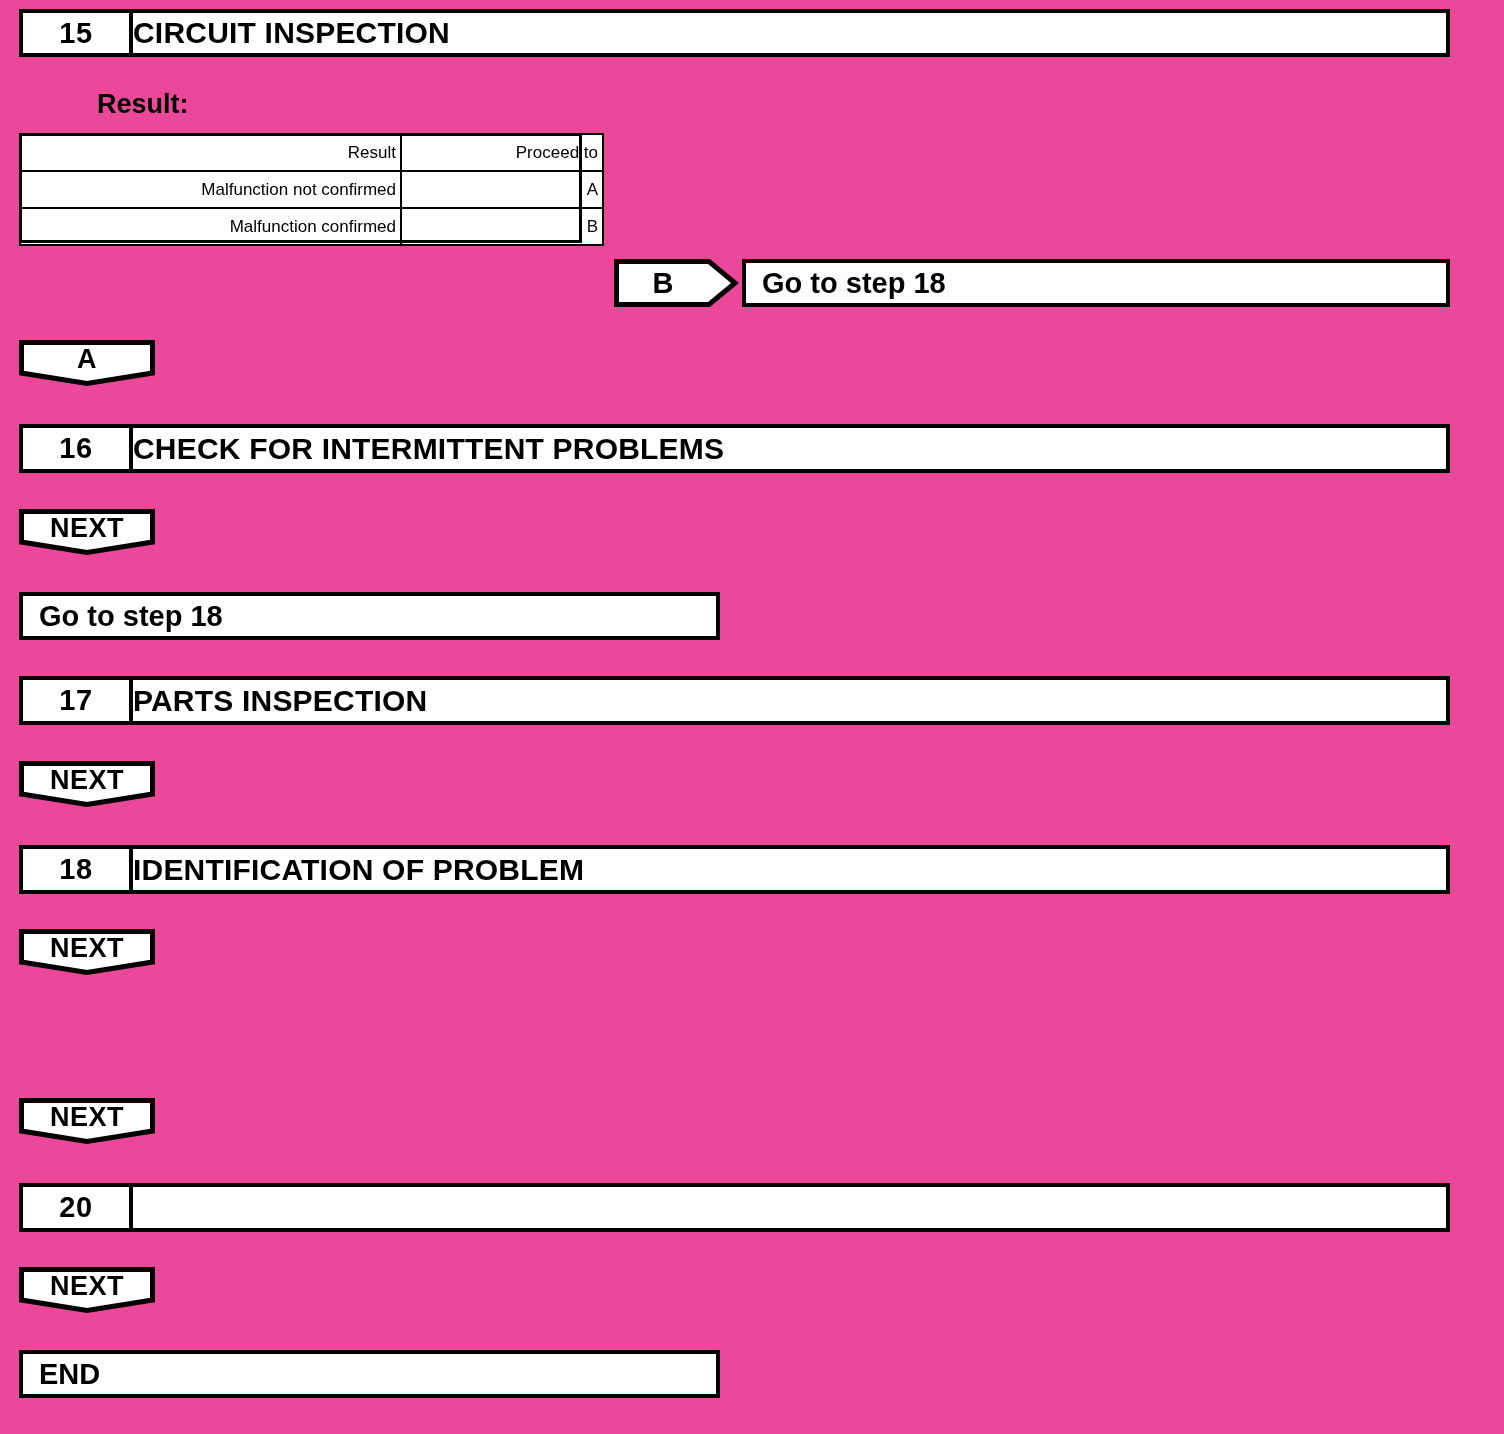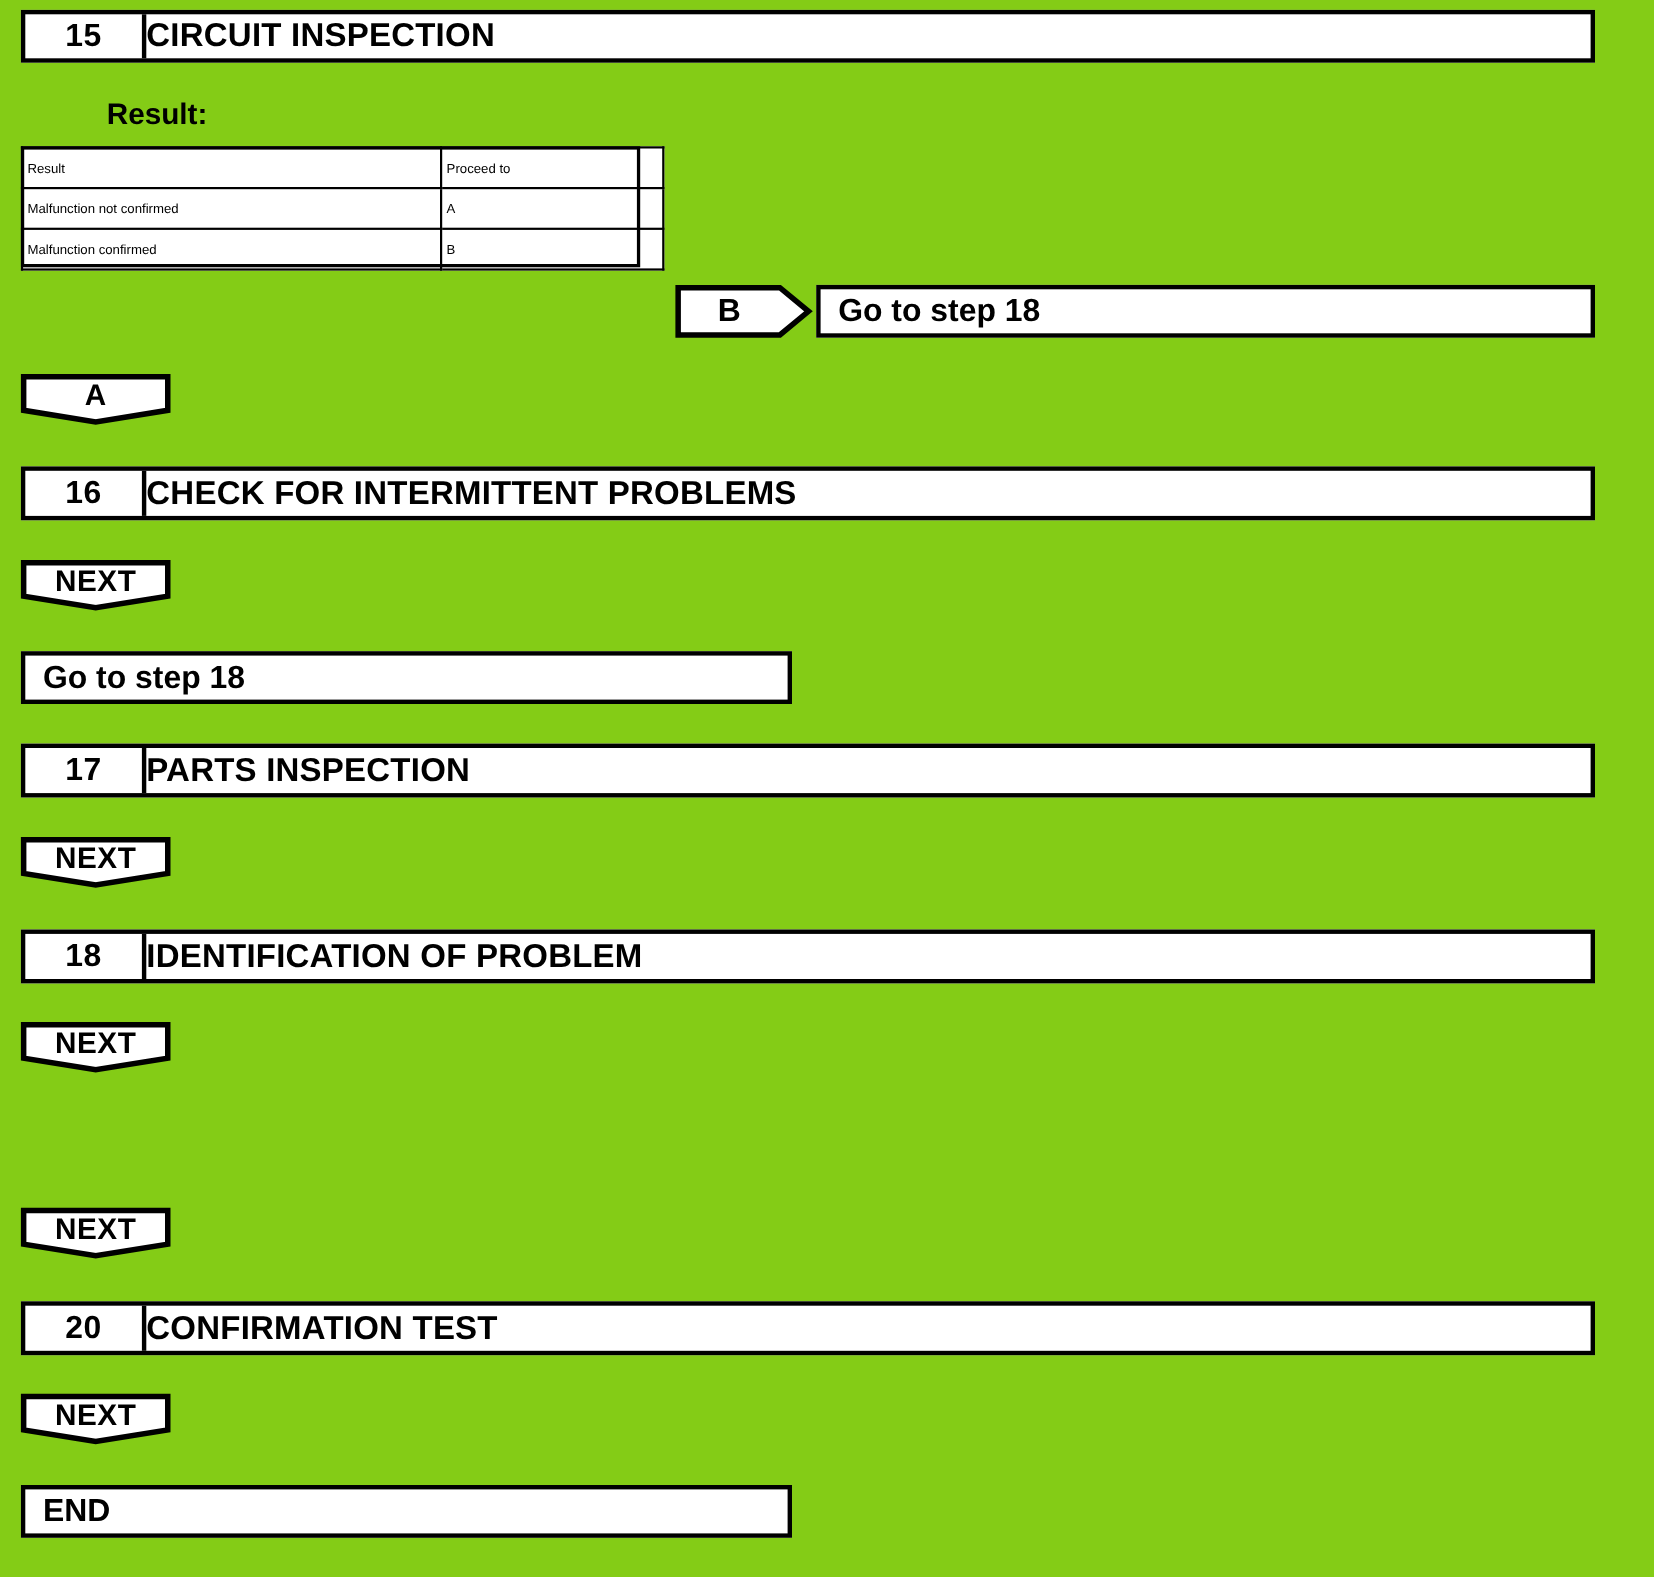--- a/index.html
+++ b/index.html
@@ -8,21 +8,21 @@
     background: #ffffff;
   }
   body {
     font-family: "Liberation Sans", sans-serif;
     color: #000000;
   }
   #page {
     position: relative;
     width: 1504px;
     height: 1434px;
-    background: #84cc16;
+    background: #ec4899;
     overflow: hidden;
   }
 
   
   .step-bar {
     position: absolute;
     box-sizing: border-box;
     border: 4px solid #000;
     background: #fff;
     display: flex;
@@ -74,22 +74,22 @@
 
   
   .result-table {
     position: absolute;
     border-collapse: collapse;
     background: #fff;
     table-layout: fixed;
   }
   .result-table td {
     border: 2px solid #000;
-    text-align: left;
-    font-size: 12px;
+    text-align: right;
+    font-size: 17px;
     font-weight: normal;
     height: 33px;
     padding: 1px 4px;
     white-space: nowrap;
   }
   .result-table .c-result { width: 371px; }
   .result-table .c-proceed { width: 192px; }
   .table-frame {
     position: absolute;
     box-sizing: border-box;
@@ -229,21 +229,20 @@
 
   <div class="pent-down" style="left:19px; top:1098px; width:136px; height:46px;">
     <svg width="136" height="46" viewBox="0 0 136 46" aria-hidden="true">
       <polygon points="2.5,2.5 133.5,2.5 133.5,33 68,43.5 2.5,33" fill="#ffffff" stroke="#000000" stroke-width="5" stroke-linejoin="miter"></polygon>
     </svg>
     <span class="label">NEXT</span>
   </div>
 
   <div class="step-bar" style="left:19px; top:1183px; width:1431px; height:49px;">
     <div class="step-num">20</div>
-    <div class="step-title">CONFIRMATION TEST</div>
   </div>
 
   <div class="pent-down" style="left:19px; top:1267px; width:136px; height:46px;">
     <svg width="136" height="46" viewBox="0 0 136 46" aria-hidden="true">
       <polygon points="2.5,2.5 133.5,2.5 133.5,33 68,43.5 2.5,33" fill="#ffffff" stroke="#000000" stroke-width="5" stroke-linejoin="miter"></polygon>
     </svg>
     <span class="label">NEXT</span>
   </div>
 
   <div class="plain-box" style="left:19px; top:1350px; width:701px; height:48px;">END</div>

